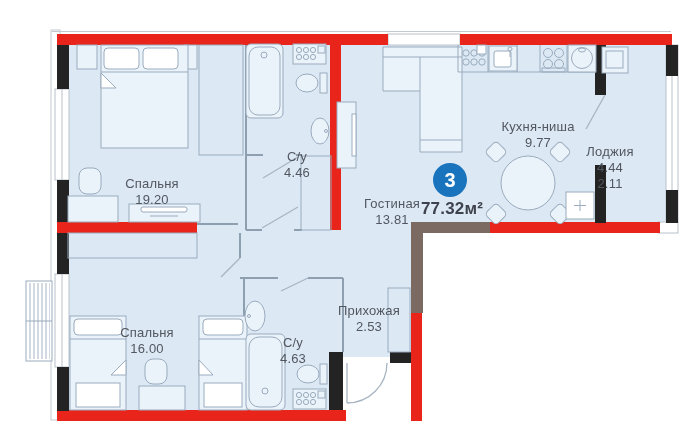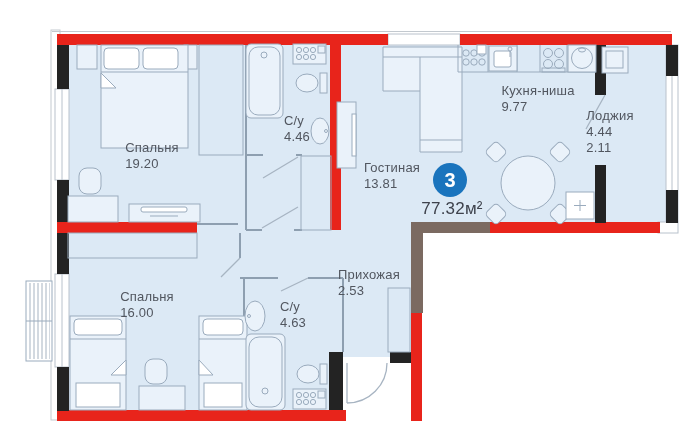--- a/index.html
+++ b/index.html
@@ -15,24 +15,24 @@
   .wall-black{fill:var(--black);}
   .wall-brown{fill:var(--brown);}
   .floor{fill:var(--floor);}
   .st{stroke:var(--line);fill:none;stroke-width:1;}
   .stf{stroke:var(--line);fill:var(--furn);stroke-width:1;}
   .stw{stroke:var(--line);fill:#fff;stroke-width:1;}
   .thin{stroke:var(--wallline);stroke-width:2;fill:none;}
   .leaf{stroke:#a7b4c2;stroke-width:1.3;fill:none;}
   .winf{fill:#fff;stroke:#b9c2cc;stroke-width:1;}
   .ledge{fill:#fff;stroke:#c3c9cf;stroke-width:1;}
-  .lbl{position:absolute;transform:translate(-50%,-50%);
-       color:var(--text);font-size:13px;line-height:16px;letter-spacing:.2px;white-space:nowrap;}
+  .lbl{position:absolute;transform:translate(-50%,-50%);text-align:center;
+       color:var(--text);font-size:13px;line-height:16px;letter-spacing:.2px;white-space:nowrap;margin-top:36px;}
   .total{position:absolute;transform:translate(-50%,-50%);color:var(--total_text);
-         font-size:17px;font-weight:normal;letter-spacing:.2px;white-space:nowrap;}
+         font-size:17px;font-weight:bold;letter-spacing:.2px;white-space:nowrap;}
   .badge{position:absolute;width:34px;height:34px;border-radius:50%;background:var(--badge);
          color:var(--badge_text);font-size:20px;font-weight:bold;display:flex;
          align-items:center;justify-content:center;}
 </style>
 </head>
 <body>
 
 <div class="canvas">
 <svg width="694" height="441" viewBox="0 0 694 441">
   <defs>

